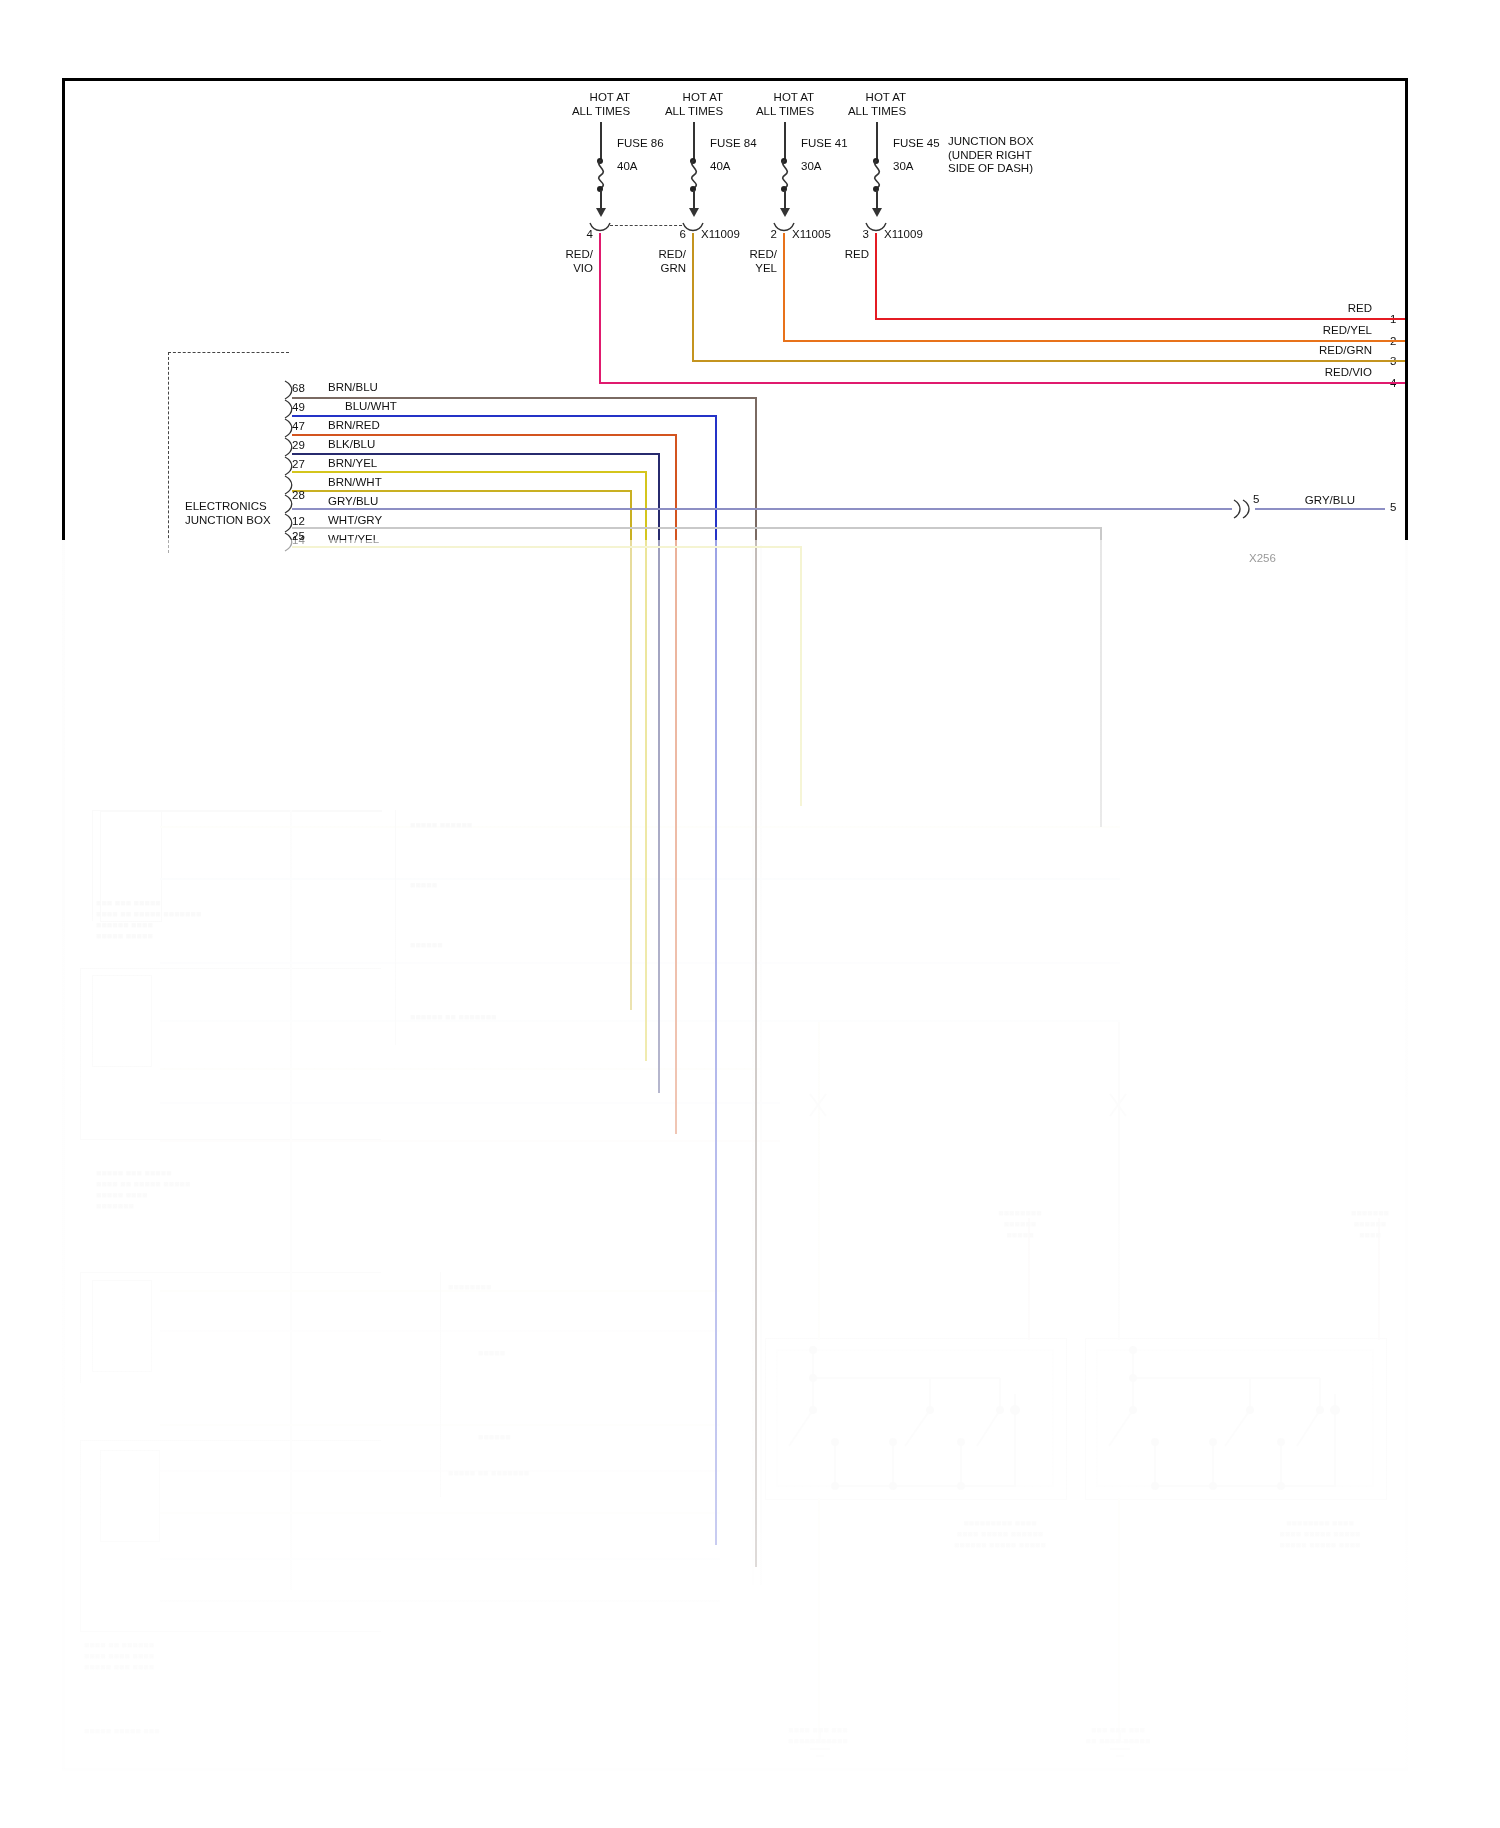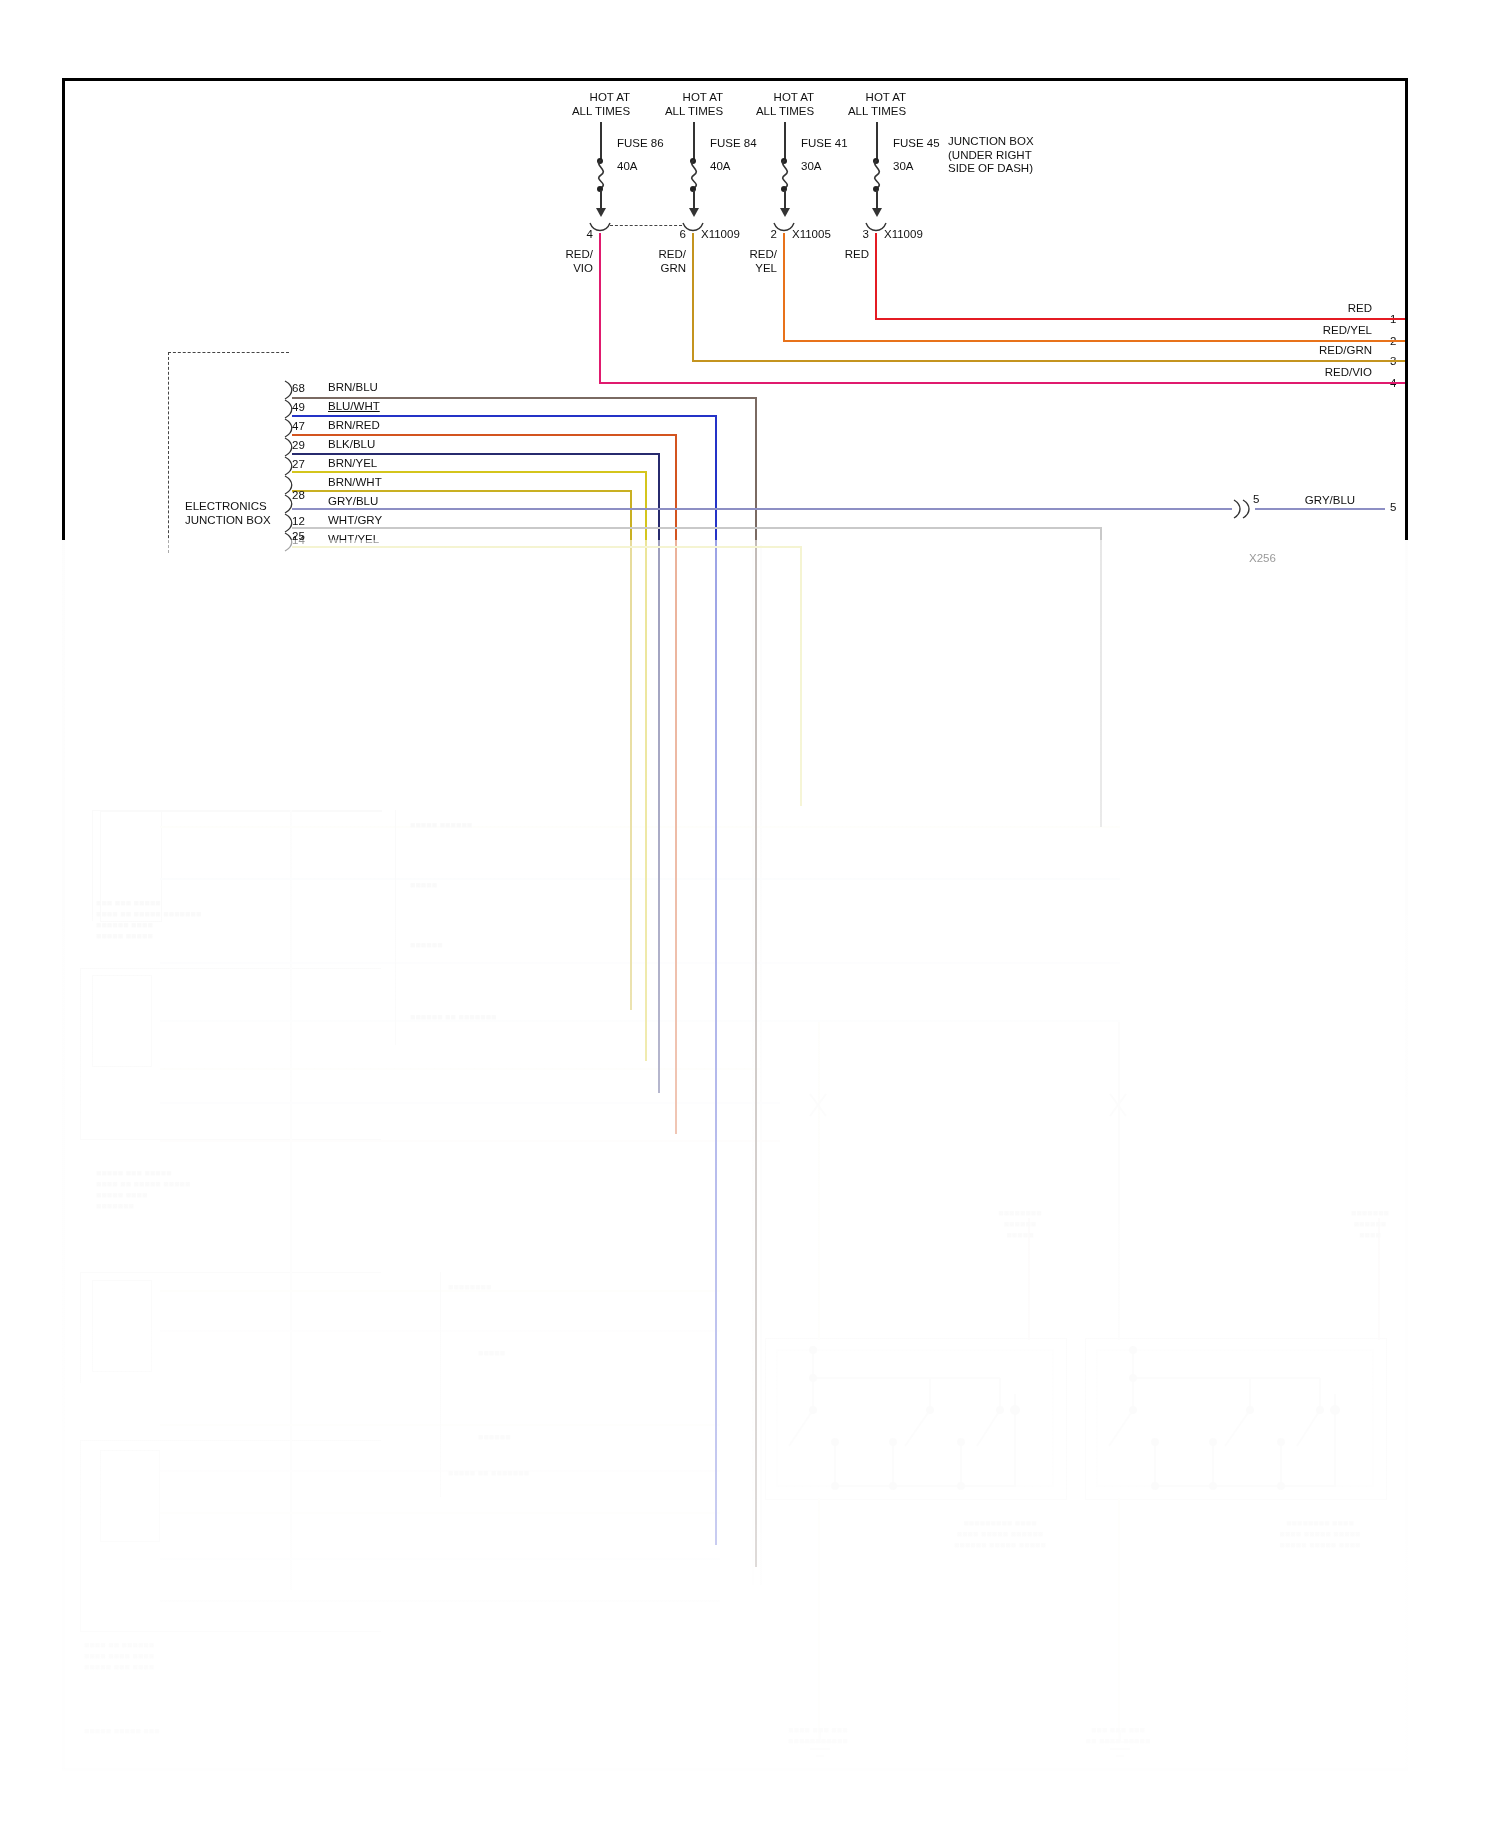--- a/index.html
+++ b/index.html
@@ -354,21 +354,21 @@
     </svg>
   <div class="lbl" style="left:292px;top:382px;">68</div>
   <div class="lbl" style="left:328px;top:381px;">BRN/BLU</div>
   <div class="wire-h" id="e-h0" style="left: 292px; top: 397px; width: 465px; background: rgb(122, 106, 98);"></div>
   <div class="wire-v" id="e-v0" style="left: 755px; top: 397px; height: 1170px; background: rgb(122, 106, 98);"></div>
 
   <svg style="position:absolute;left:283px;top:399px;" width="12" height="20" viewBox="0 0 12 20">
     <path d="M2 1 C11 6, 11 14, 2 19" stroke="#333" stroke-width="1.3" fill="none"></path>
     </svg>
   <div class="lbl" style="left:292px;top:401px;">49</div>
-  <div class="lbl" style="left:328px;top:400px;text-decoration:underline;">BLU/WHT</div>
+  <div class="lbl" style="left:345px;top:400px;">BLU/WHT</div>
   <div class="wire-h" id="e-h1" style="left: 292px; top: 415px; width: 425px; background: rgb(36, 51, 199);"></div>
   <div class="wire-v" id="e-v1" style="left: 715px; top: 415px; height: 1130px; background: rgb(36, 51, 199);"></div>
 
   <svg style="position:absolute;left:283px;top:418px;" width="12" height="20" viewBox="0 0 12 20">
     <path d="M2 1 C11 6, 11 14, 2 19" stroke="#333" stroke-width="1.3" fill="none"></path>
     </svg>
   <div class="lbl" style="left:292px;top:420px;">47</div>
   <div class="lbl" style="left:328px;top:419px;">BRN/RED</div>
   <div class="wire-h" id="e-h2" style="left: 292px; top: 434px; width: 385px; background: rgb(211, 84, 31);"></div>
   <div class="wire-v" id="e-v2" style="left: 675px; top: 434px; height: 700px; background: rgb(211, 84, 31);"></div>

